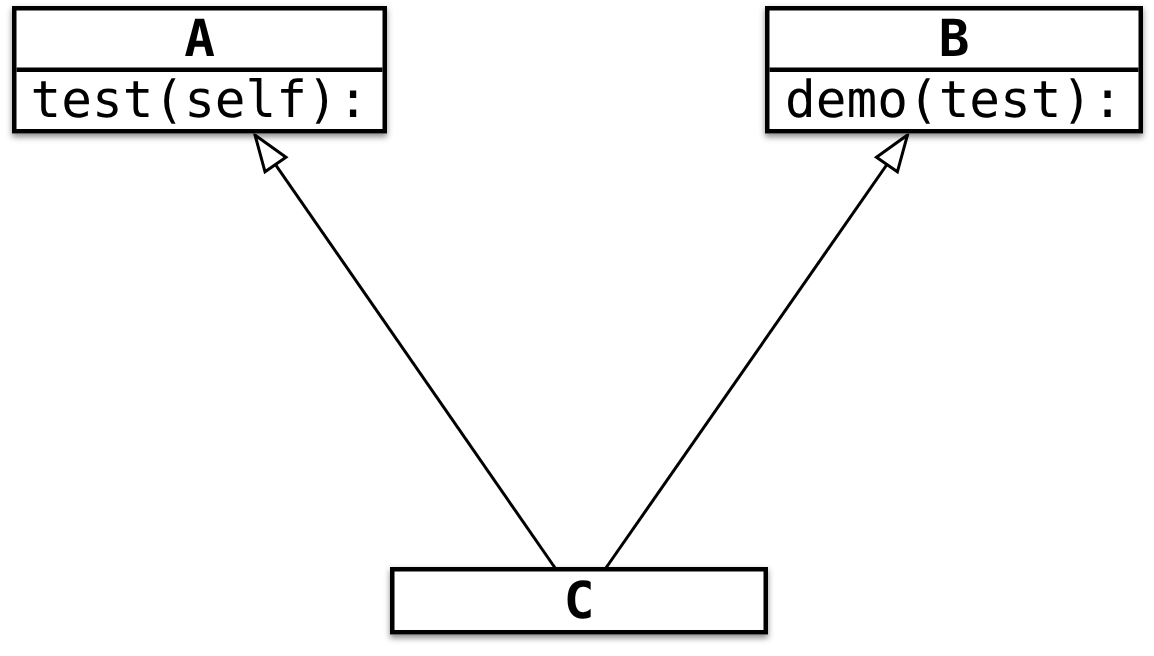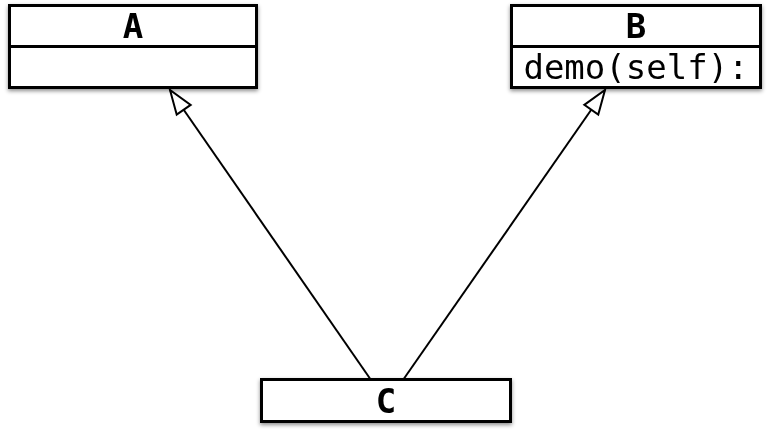--- a/index.html
+++ b/index.html
@@ -64,22 +64,23 @@
     <marker id="hollow-triangle" markerWidth="30" markerHeight="24" refX="26" refY="11" orient="auto" markerUnits="userSpaceOnUse">
       <path d="M2,2.5 L26,11 L2,19.5 Z" fill="#ffffff" stroke="#000000" stroke-width="2"></path>
     </marker>
   </defs>
   <line x1="371" y1="380" x2="170" y2="90" stroke-width="2" marker-end="url(#hollow-triangle)" stroke="#000000"></line>
   <line x1="403" y1="380" x2="605" y2="90" stroke-width="2" marker-end="url(#hollow-triangle)" stroke="#000000"></line>
 </svg>
 
 <div class="class-box box-a">
   <div class="class-title">A</div>
+  <div class="class-method">test(self):</div>
 </div>
 
 <div class="class-box box-b">
   <div class="class-title">B</div>
-  <div class="class-method">demo(self):</div>
+  <div class="class-method">demo(test):</div>
 </div>
 
 <div class="class-box box-c">
   <div class="class-title">C</div>
 </div>
 
 </body></html>

